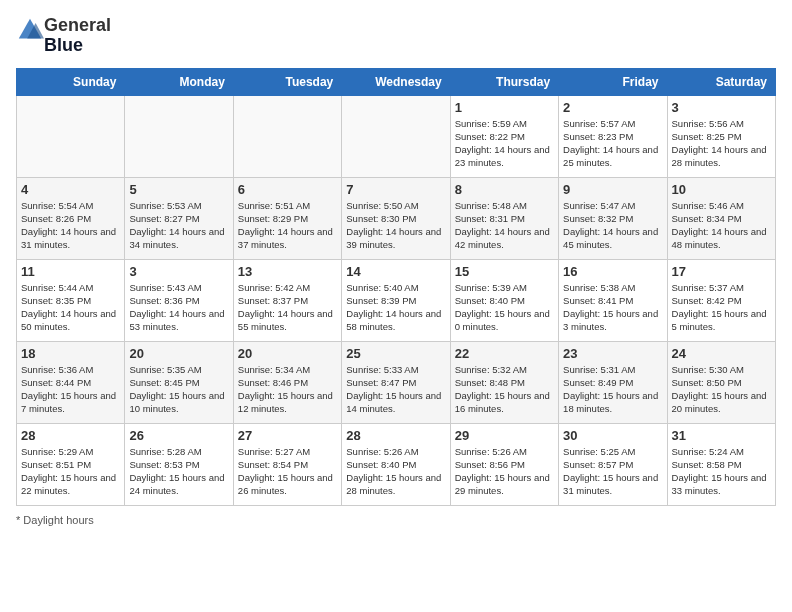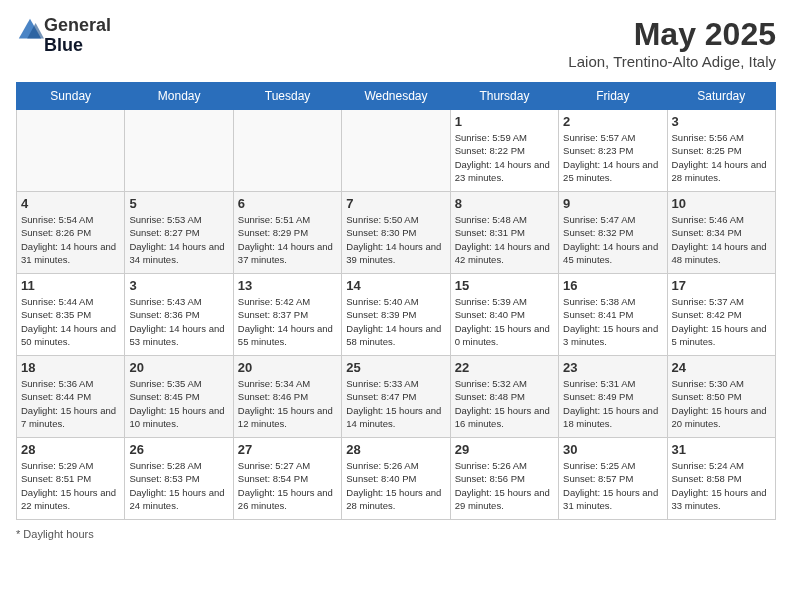--- a/index.html
+++ b/index.html
@@ -53,23 +53,23 @@
     }
     table {
       width: 100%;
       border-collapse: collapse;
       table-layout: fixed;
     }
     thead th {
       background: #2a6ebb;
       color: #fff;
       font-size: 12px;
-      font-weight: normal;
-      padding: 6px 0;
-      text-align: center;
+      font-weight: bold;
+      padding: 6px 8px;
+      text-align: right;
       border: 1px solid #2a6ebb;
     }
     tbody td {
       border: 1px solid #ccc;
       vertical-align: top;
       padding: 4px 4px;
       font-size: 10px;
       color: #333;
       background: #fff;
       height: 82px;
@@ -104,24 +104,20 @@
   <div class="logo">
     <svg class="logo-icon" viewBox="0 0 40 40" xmlns="http://www.w3.org/2000/svg">
       <polygon points="20,4 36,32 4,32" fill="#2a6ebb" opacity="0.85"></polygon>
       <polygon points="28,10 40,32 16,32" fill="#1a4e8a" opacity="0.6"></polygon>
     </svg>
     <div class="logo-text">
       <span class="logo-general">General</span>
       <span class="logo-blue">Blue</span>
     </div>
   </div>
-  <div class="title-block">
-    <div class="month-title">May 2025</div>
-    <div class="subtitle">Laion, Trentino-Alto Adige, Italy</div>
-  </div>
 </div>
 
 <table>
   <thead>
     <tr>
     <th>Sunday</th>
         <th>Monday</th>
         <th>Tuesday</th>
         <th>Wednesday</th>
         <th>Thursday</th>

